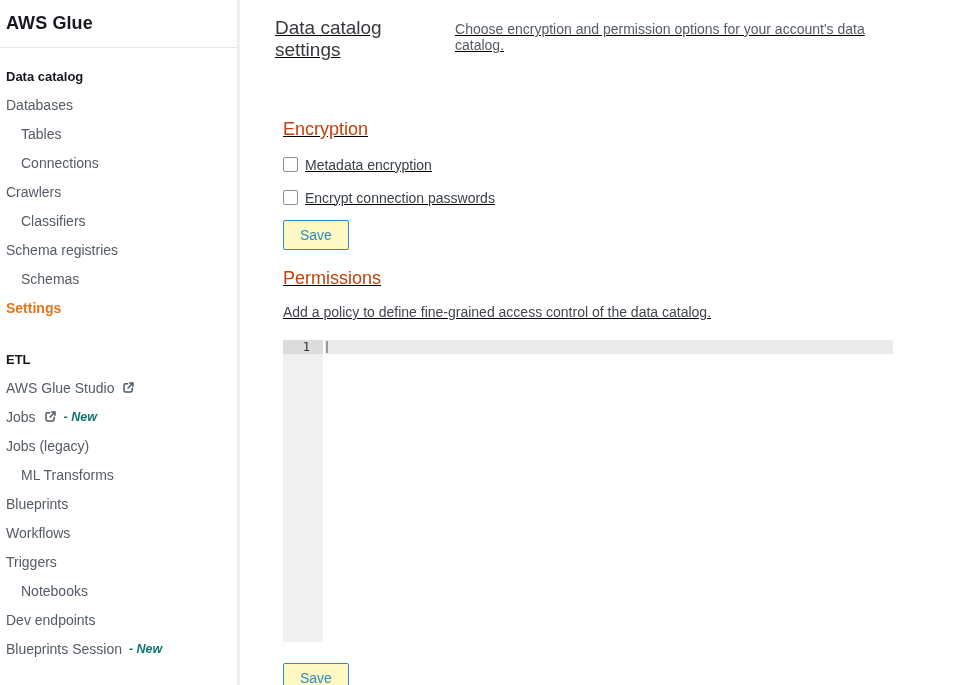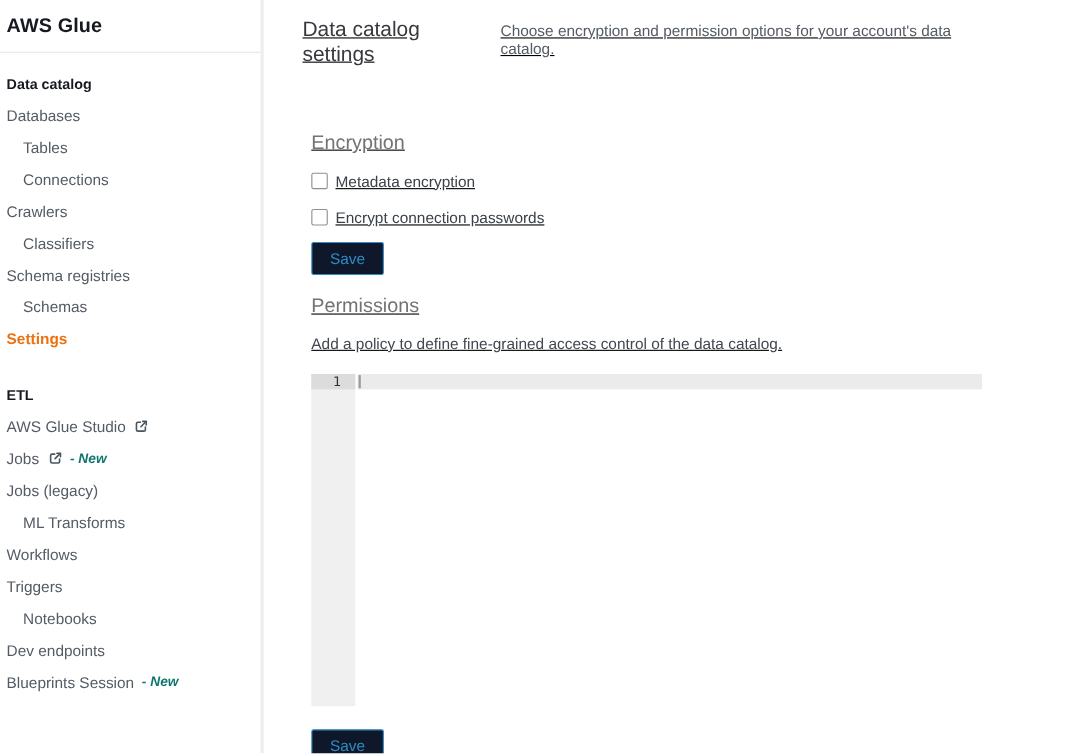--- a/index.html
+++ b/index.html
@@ -27,29 +27,29 @@
       border-left:4.5px solid transparent; border-right:4.5px solid transparent; border-bottom:5px solid #5f6b7a; }
   .scroll-thumb { position:absolute; top:8px; left:2px; width:10px; height:570px; background:#c1c1c1; }
 
   
   .main { position:absolute; left:240px; top:0; right:0; height:685px; background:#fff;text-decoration:underline; }
   .page-header { display:flex; align-items:baseline; padding:17px 0 0 35px; }
   .page-title { font-size:19px; font-weight:400; color:#37393e; }
   .page-subtitle { font-size:14px; color:#545b64; margin-left:12px; }
 
   .content { margin-left:43px; }
-  .section-heading { font-size:18px; font-weight:400; color:#737373; line-height:21px; }
+  .section-heading { font-size:18px; font-weight:400; color:#c2410c; line-height:21px; }
   .heading-encryption { margin-top:58px; }
   .heading-permissions { margin-top:18px; }
 
   .checkbox-row { display:flex; align-items:center; margin-top:16px; height:17px; cursor:pointer; }
   .checkbox { width:15px; height:15px; border:1px solid #879196; border-radius:2px; background:#fff; flex:0 0 auto; }
   .checkbox-label { margin-left:7px; font-size:14px; color:#3a4149; }
 
-  .save-btn { display:inline-block; margin-top:14px; background:#0f172a; border:1px solid #2e8bc5; color:#2e8bc5;
+  .save-btn { display:inline-block; margin-top:14px; background:#fef9c3; border:1px solid #2e8bc5; color:#2e8bc5;
       font-family:inherit; font-size:14px; line-height:18px; padding:5px 16px; border-radius:2px; cursor:pointer; }
   .save-btn-bottom { margin-top:21px; }
 
   .desc { margin-top:15px; font-size:14px; color:#414750; }
 
   
   .editor { position:relative; margin-top:20px; height:302px; background:#fff; }
   .editor-gutter { position:absolute; left:0; top:0; width:40px; height:100%; background:#f0f0f0; }
   .gutter-line { height:14px; line-height:14px; background:#dcdcdc; color:#2f2f2f;
       font-family:"DejaVu Sans Mono", monospace; font-size:12px; text-align:right; padding-right:13px; }
@@ -121,20 +121,23 @@
               </span>
               <span class="new-badge">- New</span>
             </li>
             <li class="nav-item">
               <span class="nav-label">Jobs (legacy)</span>
             </li>
             <li class="nav-item indent">
               <span class="nav-label">ML Transforms</span>
             </li>
             <li class="nav-item">
+              <span class="nav-label">Blueprints</span>
+            </li>
+            <li class="nav-item">
               <span class="nav-label">Workflows</span>
             </li>
             <li class="nav-item">
               <span class="nav-label">Triggers</span>
             </li>
             <li class="nav-item indent">
               <span class="nav-label">Notebooks</span>
             </li>
             <li class="nav-item">
               <span class="nav-label">Dev endpoints</span>

